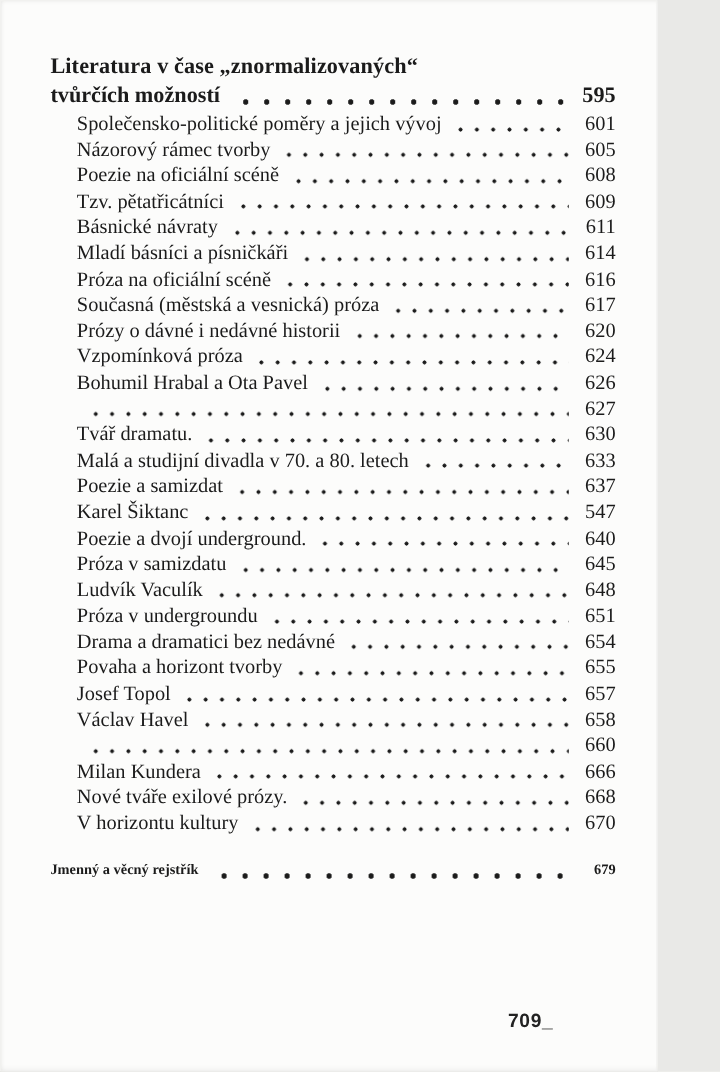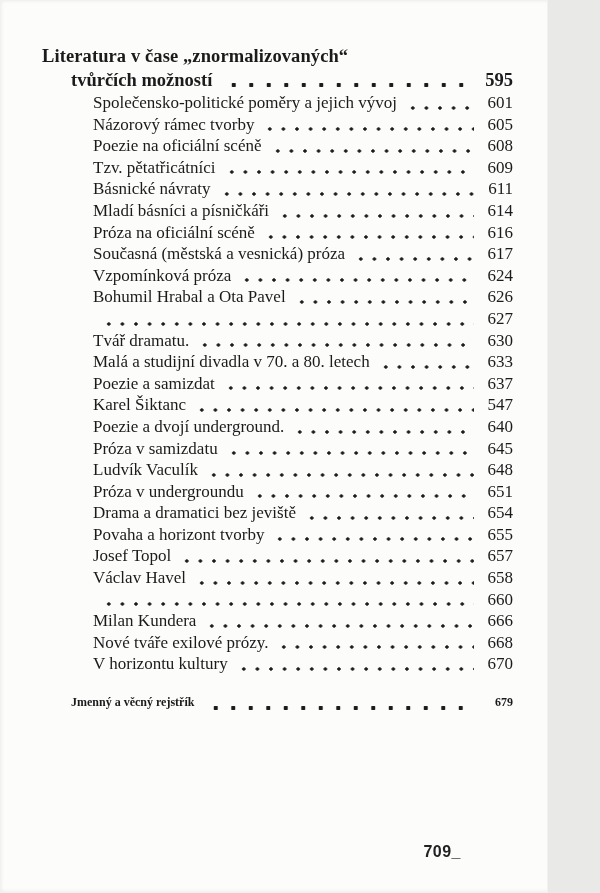--- a/index.html
+++ b/index.html
@@ -35,21 +35,20 @@
     font-weight: bold;
     font-size: 18.5px;
     line-height: 24px;
     letter-spacing: 0.1px;
     white-space: nowrap;
   }
   .row {
     display: flex;
     align-items: flex-start;
     white-space: nowrap;
-    margin-left: 29px;
   }
   .heading-row {
     font-weight: bold;
     font-size: 18.5px;
     line-height: 24px;
   }
   .entry-row {
     font-size: 17px;
     line-height: 21.6px;
     padding-left: 22px;
@@ -149,20 +148,25 @@
     <span class="dots"></span>
     <span class="pagenum">616</span>
   </div>
 
   <div class="row entry-row">
     <span class="label">Současná (městská a vesnická) próza</span>
     <span class="dots"></span>
     <span class="pagenum">617</span>
   </div>
 
+  <div class="row entry-row">
+    <span class="label">Prózy o dávné i nedávné historii</span>
+    <span class="dots"></span>
+    <span class="pagenum">620</span>
+  </div>
 
   <div class="row entry-row">
     <span class="label">Vzpomínková próza</span>
     <span class="dots"></span>
     <span class="pagenum">624</span>
   </div>
 
   <div class="row entry-row">
     <span class="label">Bohumil Hrabal a Ota Pavel</span>
     <span class="dots"></span>
@@ -217,21 +221,21 @@
     <span class="pagenum">648</span>
   </div>
 
   <div class="row entry-row">
     <span class="label">Próza v undergroundu</span>
     <span class="dots"></span>
     <span class="pagenum">651</span>
   </div>
 
   <div class="row entry-row">
-    <span class="label">Drama a dramatici bez jeviště</span>
+    <span class="label">Drama a dramatici bez nedávné</span>
     <span class="dots"></span>
     <span class="pagenum">654</span>
   </div>
 
   <div class="row entry-row">
     <span class="label">Povaha a horizont tvorby</span>
     <span class="dots"></span>
     <span class="pagenum">655</span>
   </div>
 

